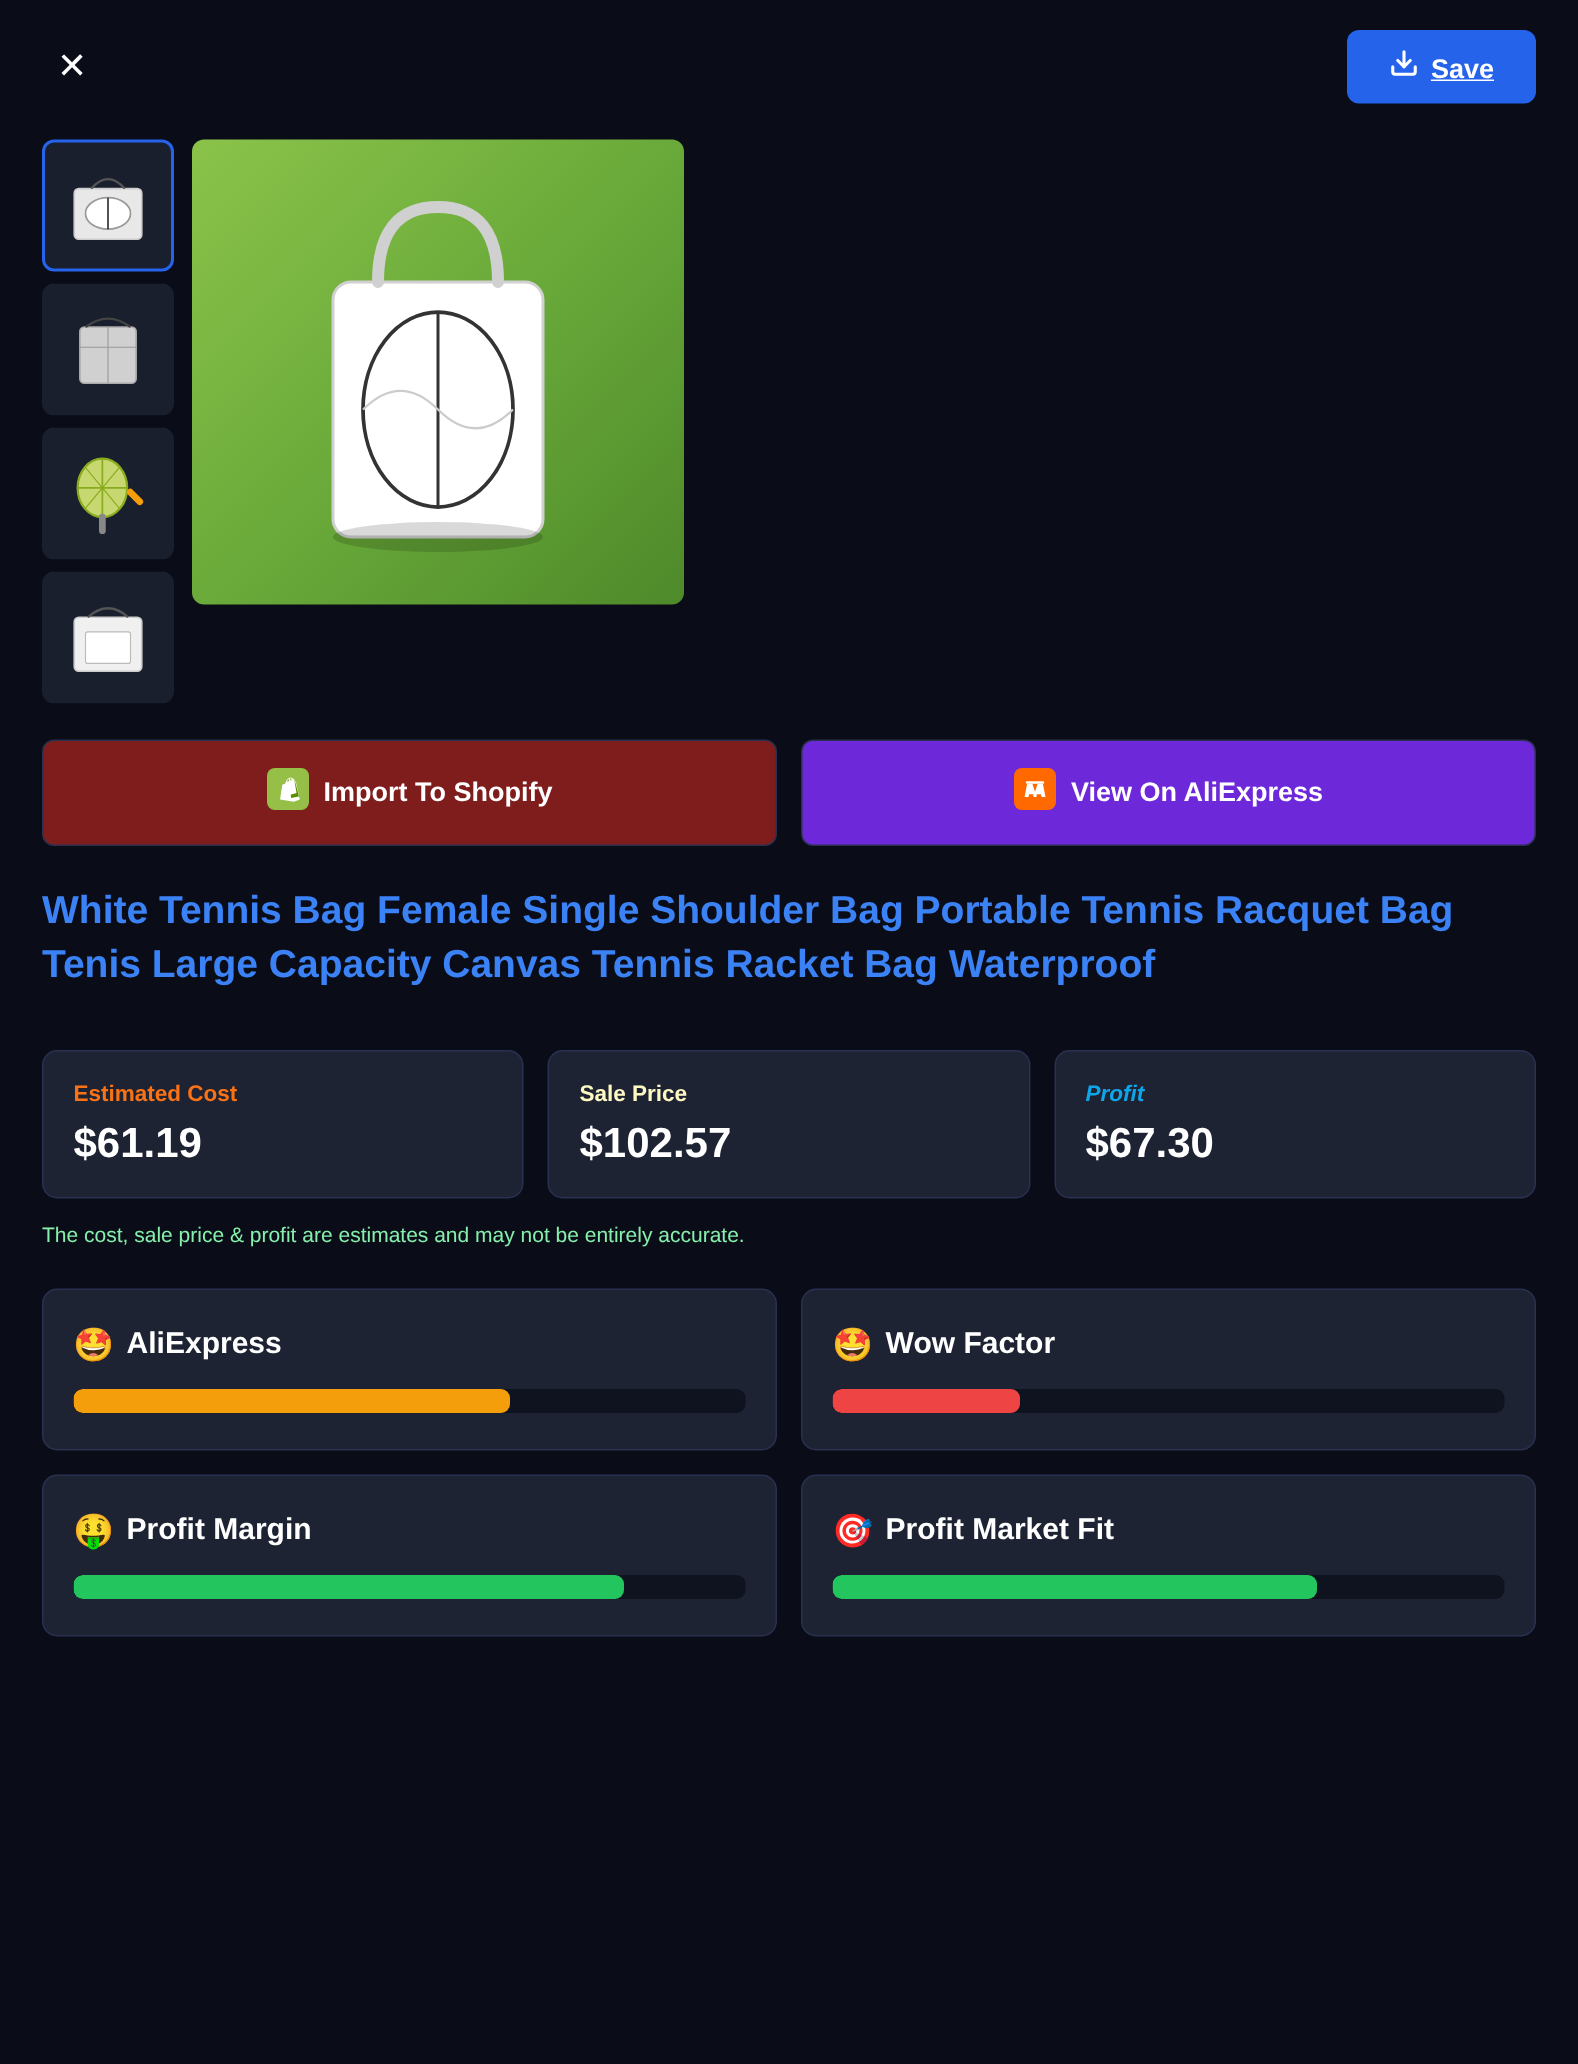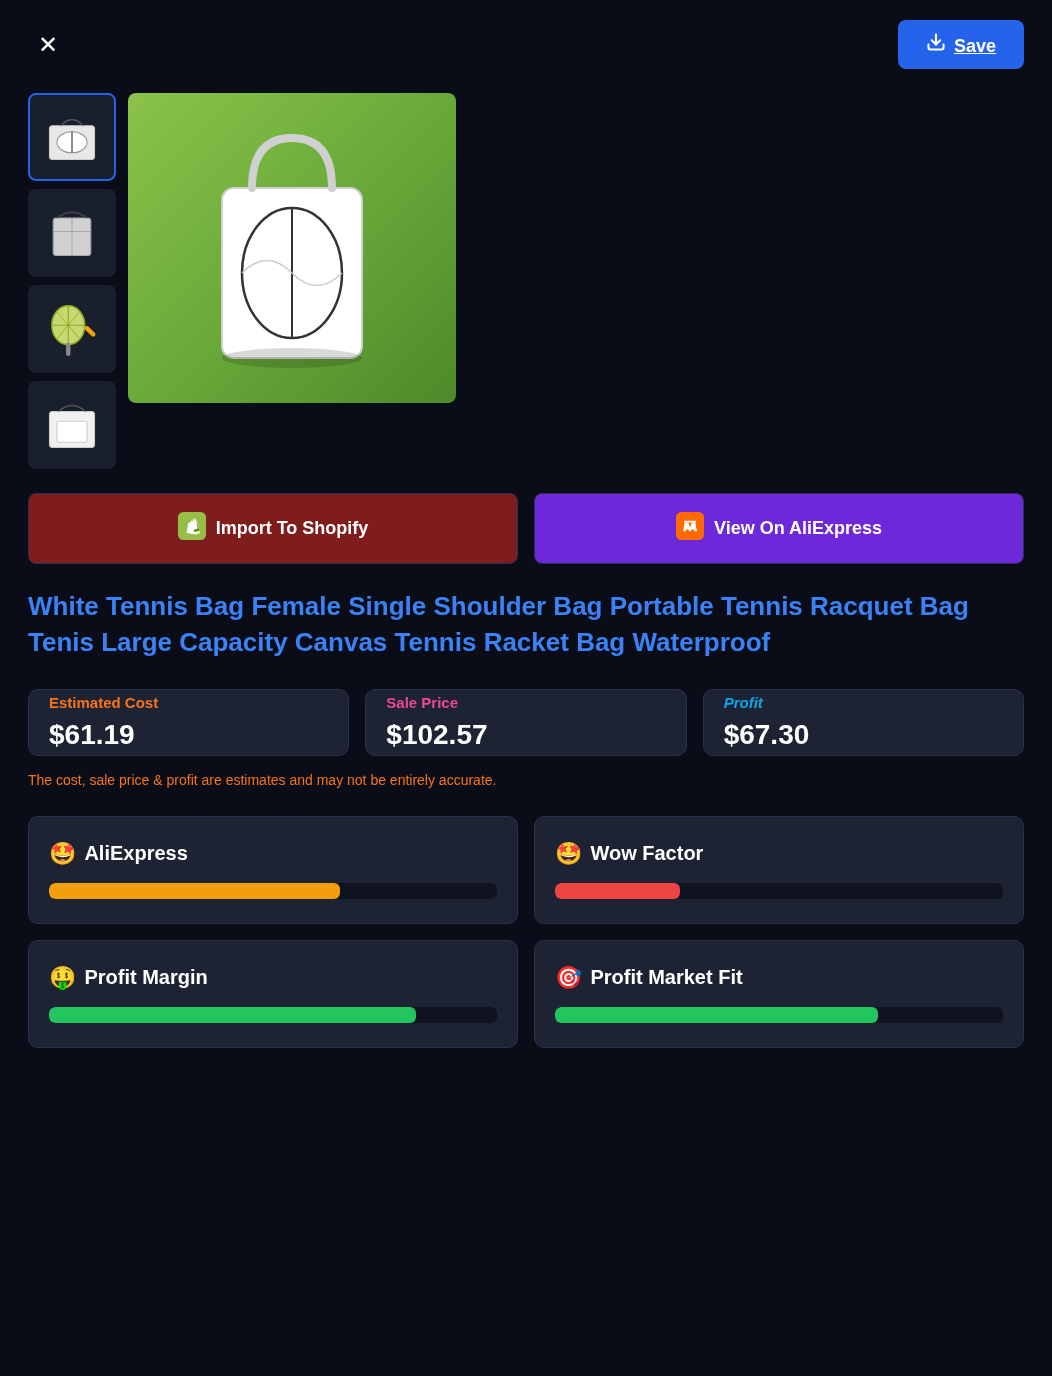--- a/index.html
+++ b/index.html
@@ -154,42 +154,43 @@
       display: flex;
       gap: 16px;
       margin-bottom: 16px;
     }
 
     .price-card {
       flex: 1;
       background: #1e2333;
       border: 1px solid #2a3050;
       border-radius: 10px;
-      padding: 4px 20px;
+      padding: 20px 20px;
+      margin-top: 11px;
     }
 
     .price-label {
       font-size: 15px;
       font-weight: 600;
       margin-bottom: 8px;
     }
 
     .price-label.cost { color: #f97316; }
-    .price-label.sale { color: #ec4899; }
+    .price-label.sale { color: #fef9c3; }
     .price-label.profit { color: #0ea5e9; font-style: italic; }
 
     .price-value {
       font-size: 28px;
       font-weight: 700;
       color: #ffffff;
     }
 
     .price-disclaimer {
       font-size: 14px;
-      color: #f97316;
+      color: #86efac;
       margin-bottom: 28px;
     }
 
     
     .metric-grid {
       display: grid;
       grid-template-columns: 1fr 1fr;
       gap: 16px;
     }
 

